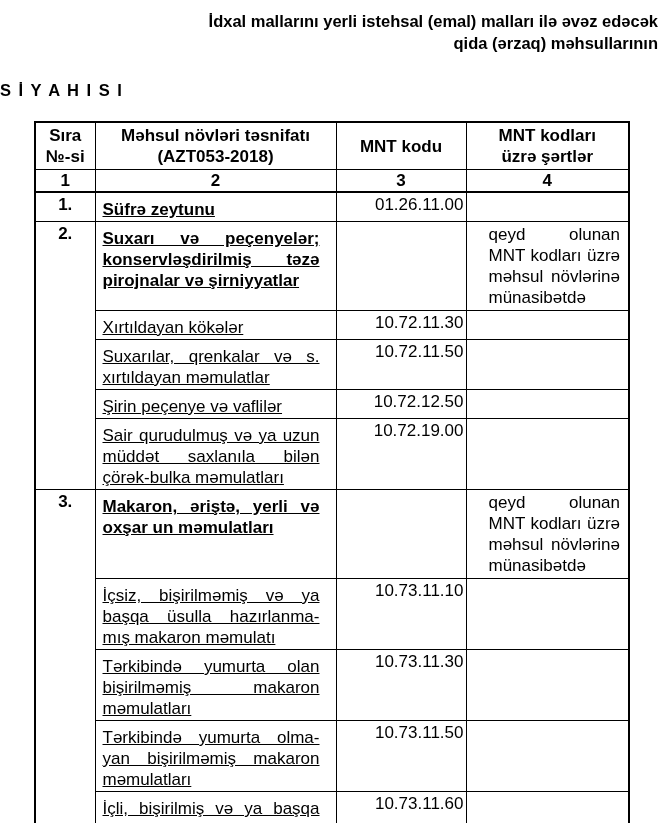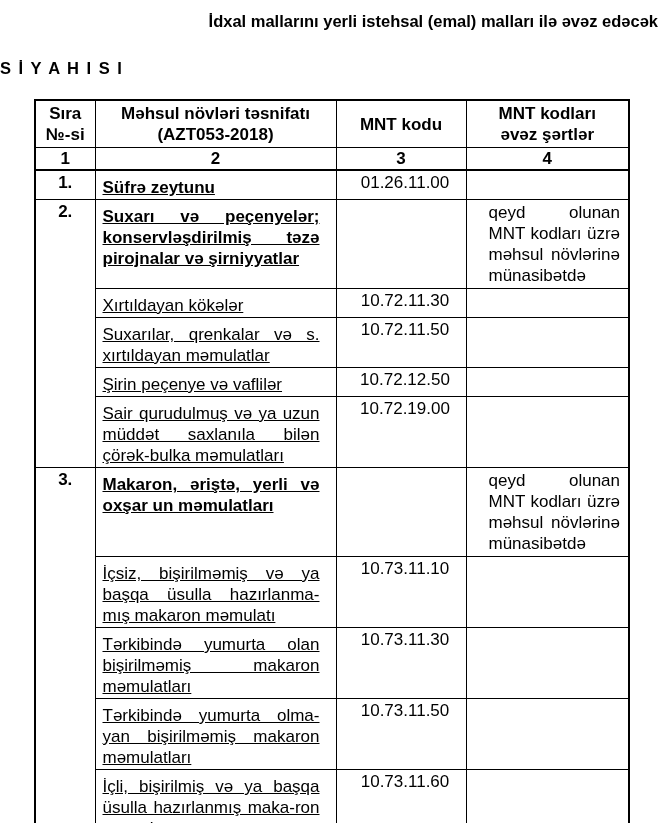--- a/index.html
+++ b/index.html
@@ -39,51 +39,52 @@
     font-weight:bold; text-align:center; vertical-align:middle;
     white-space:pre-line; padding:2px 1px;
   }
   tr.numbering td {
     text-align:center; font-weight:bold;
     padding:0; border-bottom:2px solid #000;
   }
   td.num  { text-align:center; font-weight:bold; padding-top:1px; }
   td.name { text-align:justify; padding:6px 16px 1px 7px;text-decoration:underline; }
   td.name.bold { font-weight:bold; }
-  td.code { text-align:center; padding:1px 2px 1px 10px; }
+  td.code { text-align:right; padding:1px 2px 1px 10px; }
   td.cond { text-align:justify; padding:2px 8px 2px 22px; }
 </style>
 </head>
 <body>
 
 <div>
 
   <div class="doc-title">
     <div>İdxal mallarını yerli istehsal (emal) malları ilə əvəz edəcək</div>
+    <div>qida (ərzaq) məhsullarının</div>
   </div>
 
   <div class="list-heading">S İ Y A H I S I</div>
 
   <table class="products">
     <colgroup>
         <col class="c1">
         <col class="c2">
         <col class="c3">
         <col class="c4">
       </colgroup>
 
     <tbody>
         <tr>
       <th>Sıra
 №-si</th>
       <th>Məhsul növləri təsnifatı
 (AZT053-2018)</th>
       <th>MNT kodu</th>
       <th>MNT kodları
-əvəz şərtlər</th>
+üzrə şərtlər</th>
     </tr>
 
     <tr class="numbering">
       <td>1</td>
       <td>2</td>
       <td>3</td>
       <td>4</td>
     </tr>
 
     <tr>

